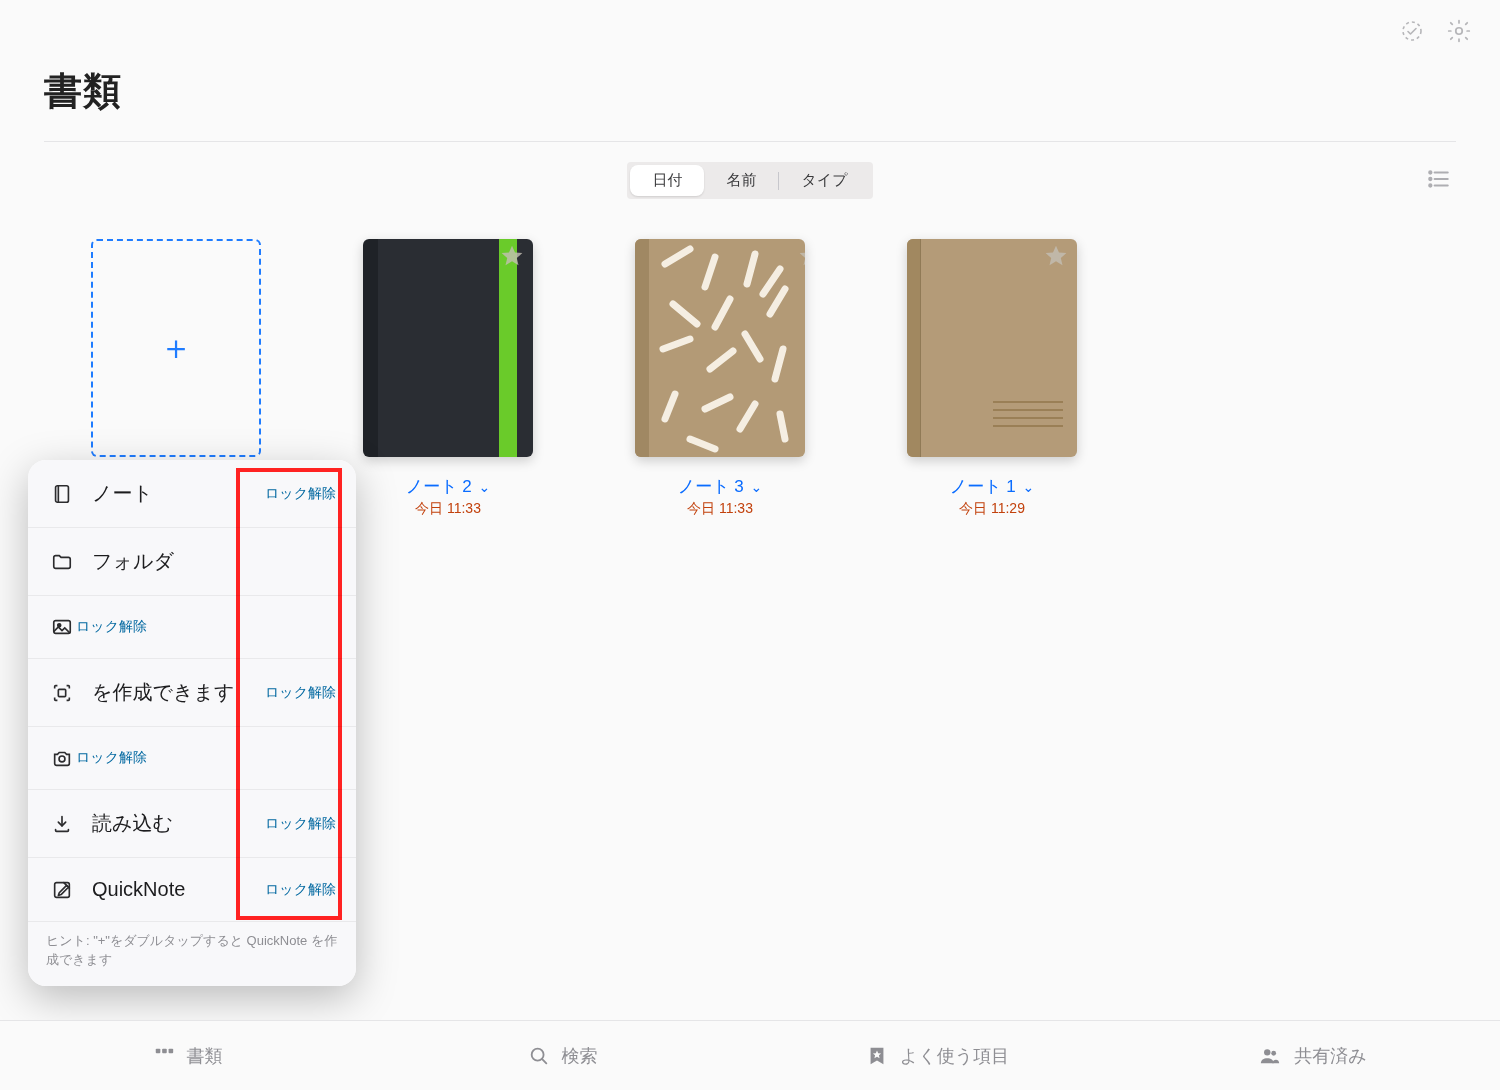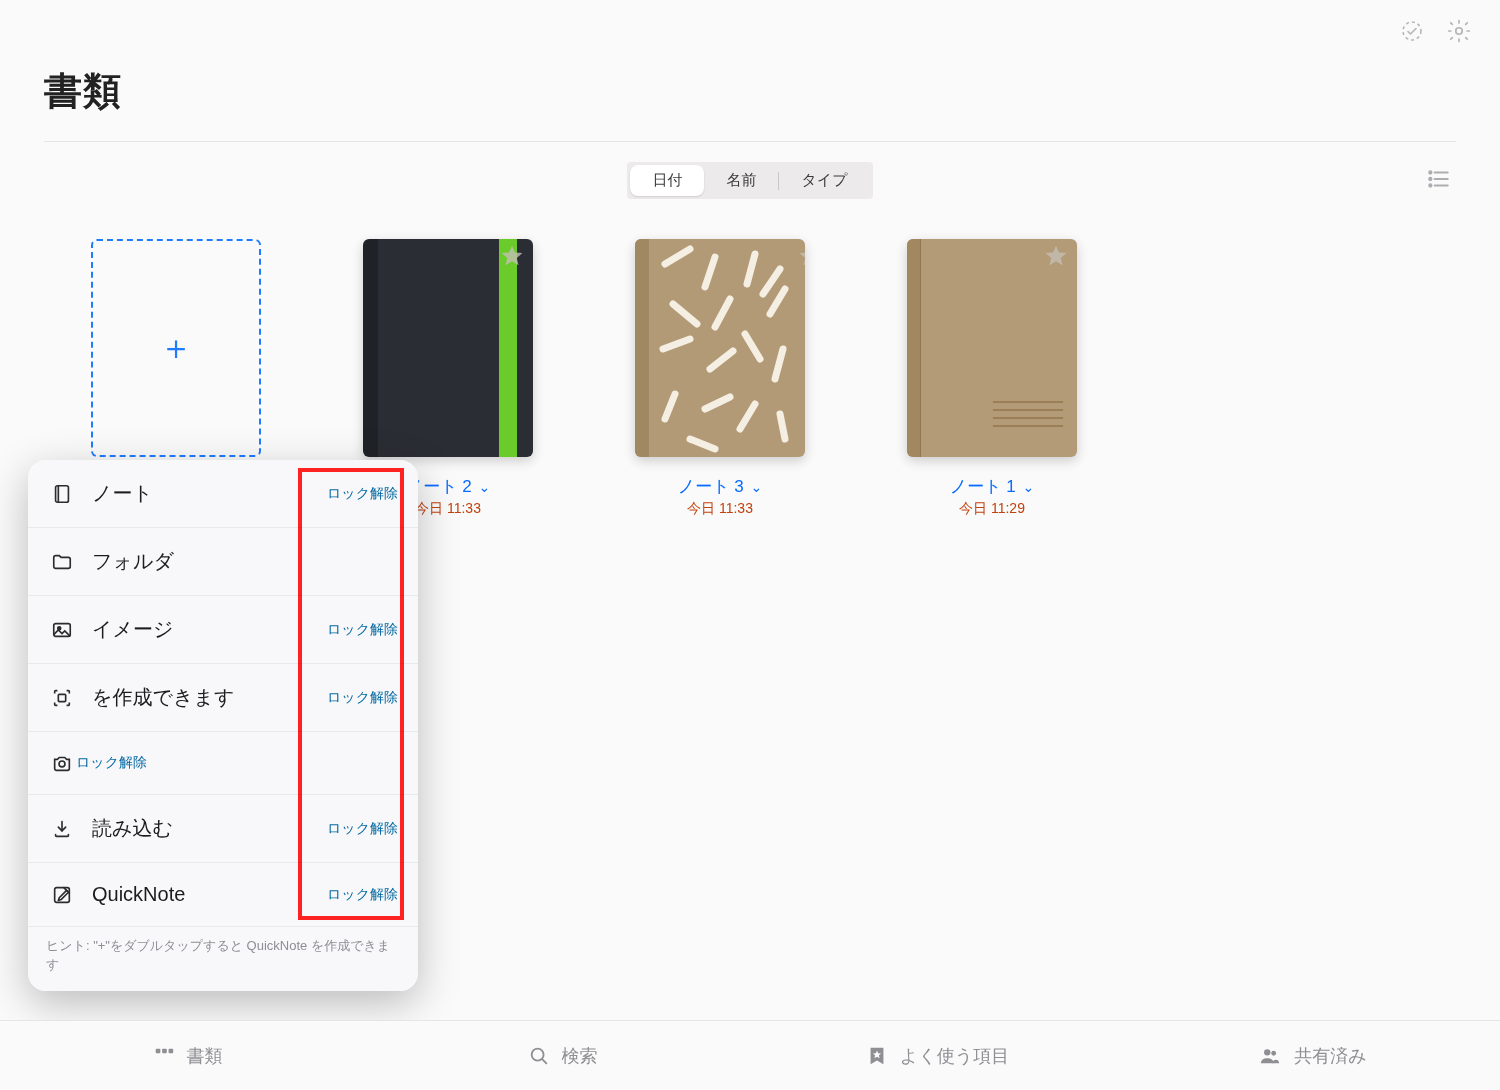--- a/index.html
+++ b/index.html
@@ -132,21 +132,21 @@
   cursor: pointer;
 }
 .note-title .chev { font-size: 14px; color:#0a6cff; margin-left:2px; }
 .note-time { color: #c2410c; font-size: 14px; margin-top: 2px; }
 
 
 .popup {
   position: absolute;
   left: 28px;
   top: 460px;
-  width: 390px;
+  width: 328px;
   background: rgba(248,248,250,0.97);
   border-radius: 18px;
   box-shadow: 0 12px 40px rgba(0,0,0,0.25);
   overflow: hidden;
   backdrop-filter: blur(20px);
 }
 .popup-arrow {
   position:absolute;
   top:-10px;
   left: 122px;
@@ -343,21 +343,20 @@
     <span class="mi-meta"></span>
   </div>
   <div class="menu-item">
     <span class="mi-icon">
         <svg width="22" height="22" viewBox="0 0 24 24" fill="none" stroke="currentColor" stroke-width="1.8">
           <rect x="3" y="5" width="18" height="14" rx="2"></rect>
           <circle cx="9" cy="10" r="1.6" fill="currentColor"></circle>
           <path d="M3 17l5-5 4 4 3-3 6 6"></path>
         </svg>
       </span>
-    <span class="mi-label">イメージ</span>
     <span class="mi-meta">ロック解除</span>
   </div>
   <div class="menu-item">
     <span class="mi-icon">
         <svg width="22" height="22" viewBox="0 0 24 24" fill="none" stroke="currentColor" stroke-width="1.8">
           <path d="M4 7V5a1 1 0 011-1h2M20 7V5a1 1 0 00-1-1h-2M4 17v2a1 1 0 001 1h2M20 17v2a1 1 0 01-1 1h-2"></path>
           <rect x="8" y="8" width="8" height="8" rx="1"></rect>
         </svg>
       </span>
     <span class="mi-label">を作成できます</span>

